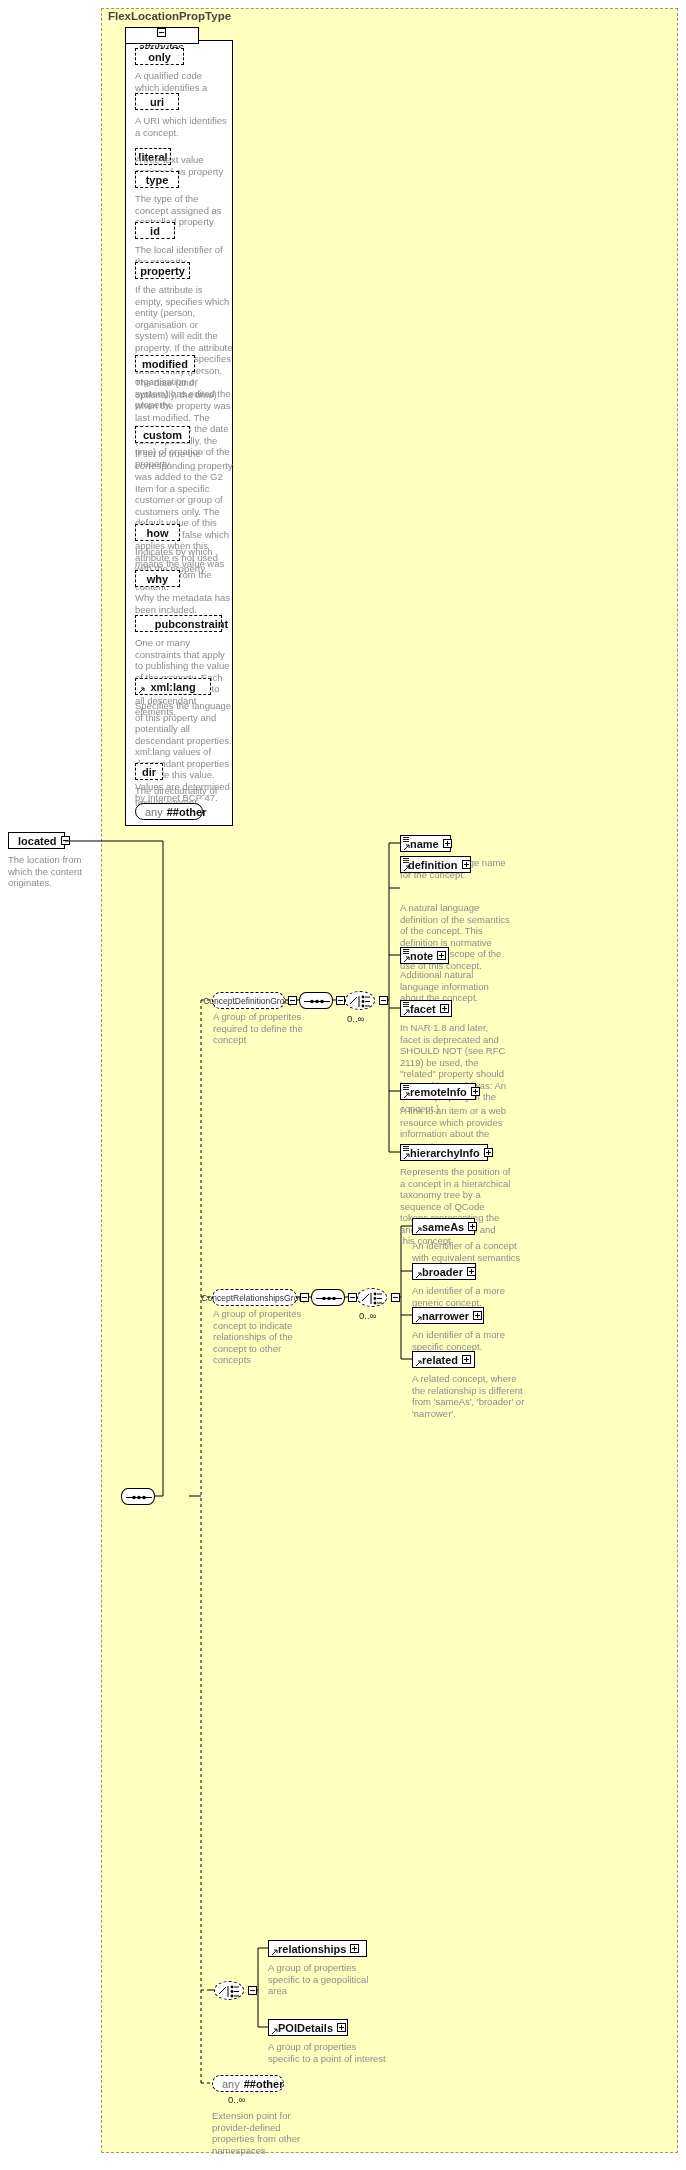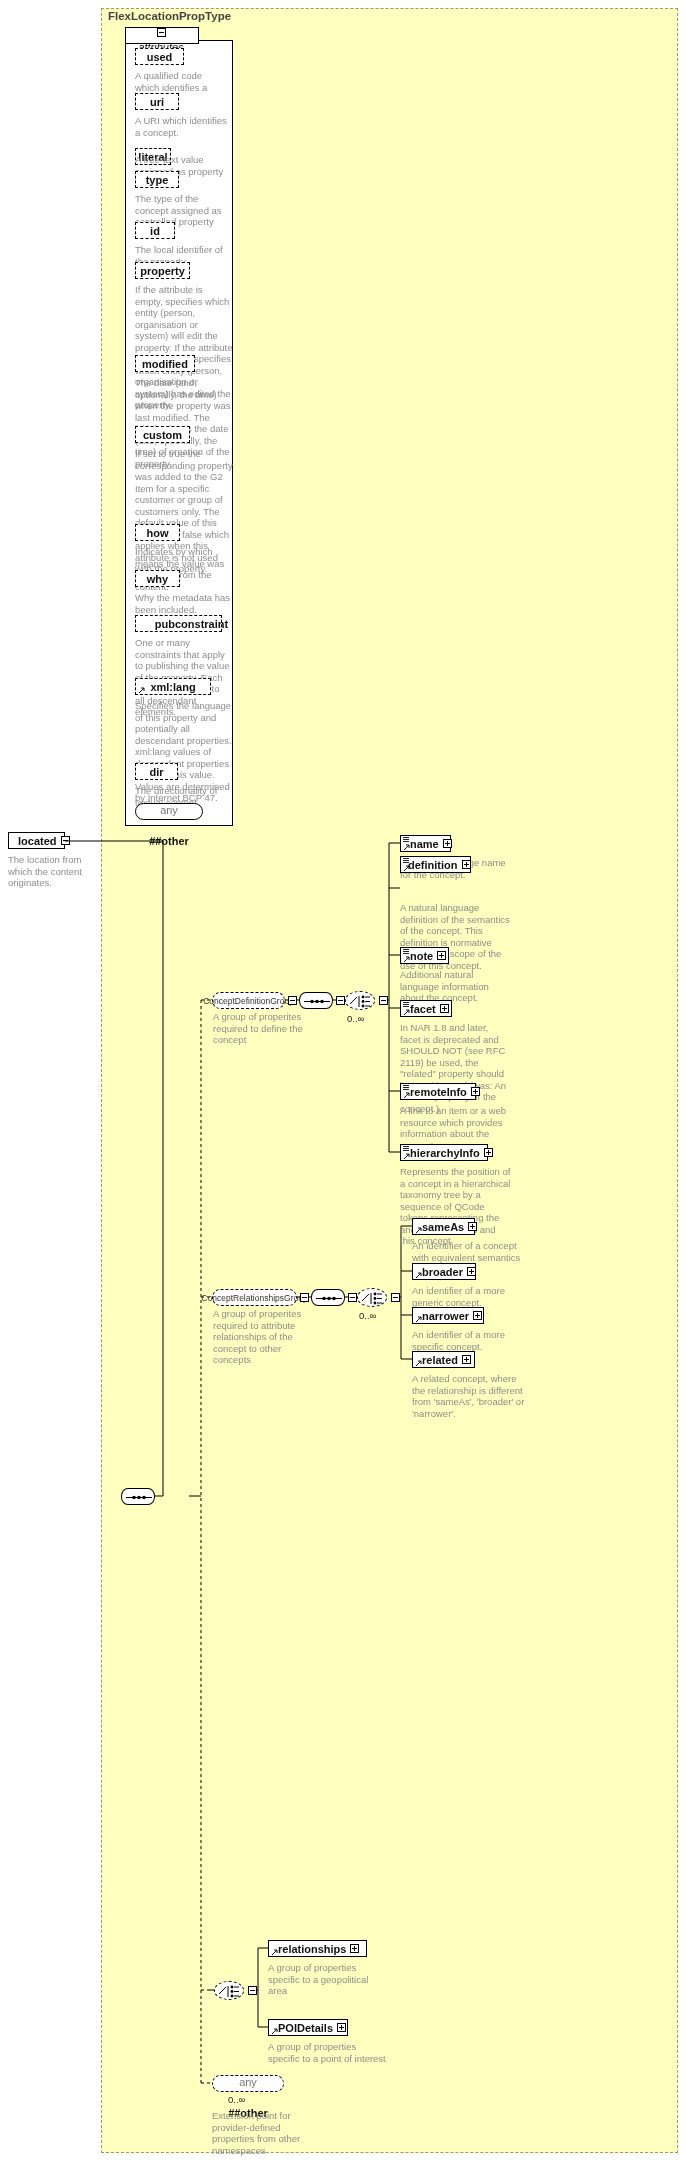--- a/index.html
+++ b/index.html
@@ -162,23 +162,22 @@
     font-size: 11.5px;
     color: #333333;
     justify-content: center;
   }
 
   
   .node-any {
     border: 1px solid #000000;
     border-radius: 9px;
     padding: 0 9px;
-    gap: 19px;
+    gap: 4px;
     font-weight: normal;
-    flex-direction: column;
   }
   .node-any.dashed { border-style: dashed; }
   .node-any .any-kw { color: #777777; font-weight: normal; }
   .node-any .any-ns { color: #111111; font-weight: bold; }
 
   
   .desc {
     position: absolute;
     color: #8d8d8d;
     font-size: 9.5px;
@@ -230,21 +229,21 @@
   <div class="type-title" style="left:108px; top:10px;">FlexLocationPropType</div>
 
   <div class="attr-panel" style="left:125px; top:40px; width:108px; height:786px;"></div>
   <div class="attr-tab" style="left:125px; top:27px; width:74px;flex-direction:column;">
     <span class="minus-box"></span>
     <span>attributes</span>
   </div>
 
   <div class="node node-attr" style="left:135px; top:48px; width:49px;">
     <span class="shadow"></span>
-      <span>used</span>
+      <span>only</span>
   </div>
   <div class="desc" style="left:135px; top:70px; width:92px;">A qualified code which identifies a concept.</div>
 
   <div class="node node-attr" style="left:135px; top:93px; width:44px;">
     <span class="shadow"></span>
       <span>uri</span>
   </div>
   <div class="desc" style="left:135px; top:115px; width:92px;">A URI which identifies a concept.</div>
 
   <div class="node node-attr" style="left:135px; top:132px; width:36px;margin-top:16px;">
@@ -305,21 +304,21 @@
     <span class="shadow"></span>
     <span class="mini-arrow">
       <svg width="7" height="7" viewBox="0 0 7 7">
           <path d="M6 1 L1 6 M6 1 L6 4 M6 1 L3 1" stroke="#111" stroke-width="1" fill="none"></path>
         </svg>
     </span>
     <span>xml:lang</span>
   </div>
   <div class="desc" style="left:135px; top:700px; width:98px;">Specifies the language of this property and potentially all descendant properties. xml:lang values of descendant properties override this value. Values are determined by Internet BCP 47.</div>
 
-  <div class="node node-attr" style="left:135px; top:763px; width:43px;">
+  <div class="node node-attr" style="left:135px; top:763px; width:28px;">
     <span class="shadow"></span>
       <span>dir</span>
   </div>
   <div class="desc" style="left:135px; top:785px; width:98px;">The directionality of textual content.</div>
 
   <div class="node node-any" style="left:135px; top:803px; width:68px;">
     <span class="shadow"></span>
     <span class="any-kw">any</span>
     <span class="any-ns">##other</span>
   </div>
@@ -524,21 +523,21 @@
     <span class="lbl">hierarchyInfo</span>
     <span class="plus-box"></span>
   </div>
   <div class="desc" style="left:400px; top:1166px; width:112px;">Represents the position of a concept in a hierarchical taxonomy tree by a sequence of QCode tokens representing the ancestor concepts and this concept</div>
 
   <div class="node node-group" style="left:212px; top:1289px; width:85px; padding:0 4px;">
     <span class="shadow"></span>
     <span style="font-size:8.5px;">ConceptRelationshipsGroup</span>
   </div>
   <div class="minus-box" style="position:absolute; left:300px; top:1293px;"></div>
-  <div class="desc" style="left:213px; top:1308px; width:96px;">A group of properites required to attribute relationships of the concept to other concepts</div>
+  <div class="desc" style="left:213px; top:1308px; width:96px;">A group of properites concept to indicate relationships of the concept to other concepts</div>
 
   <div class="comp seq" style="left:311px; top:1289px;">
     <span class="shadow"></span>
     <svg width="34" height="17" viewBox="0 0 34 17">
         <line x1="4" y1="8.5" x2="30" y2="8.5" stroke="#000" stroke-width="1"></line>
         <circle cx="12" cy="8.5" r="1.8" fill="#000"></circle>
         <circle cx="17" cy="8.5" r="1.8" fill="#000"></circle>
         <circle cx="22" cy="8.5" r="1.8" fill="#000"></circle>
       </svg>
   </div>

